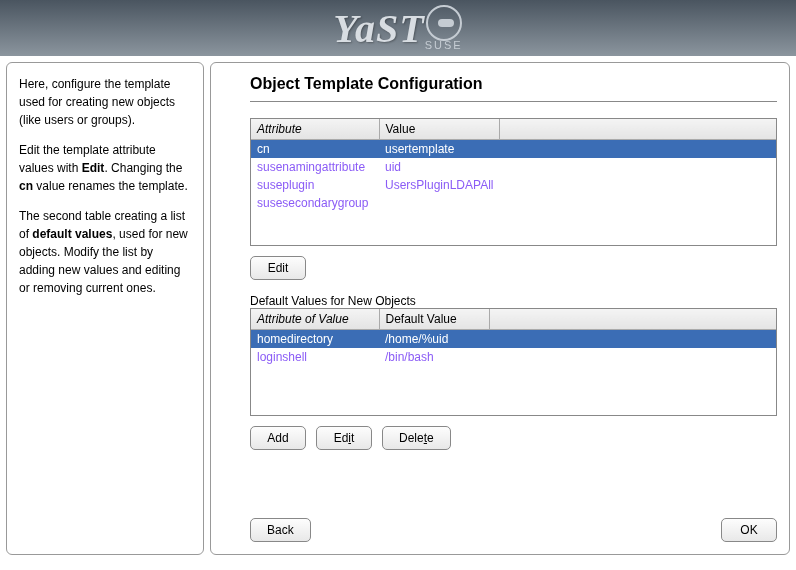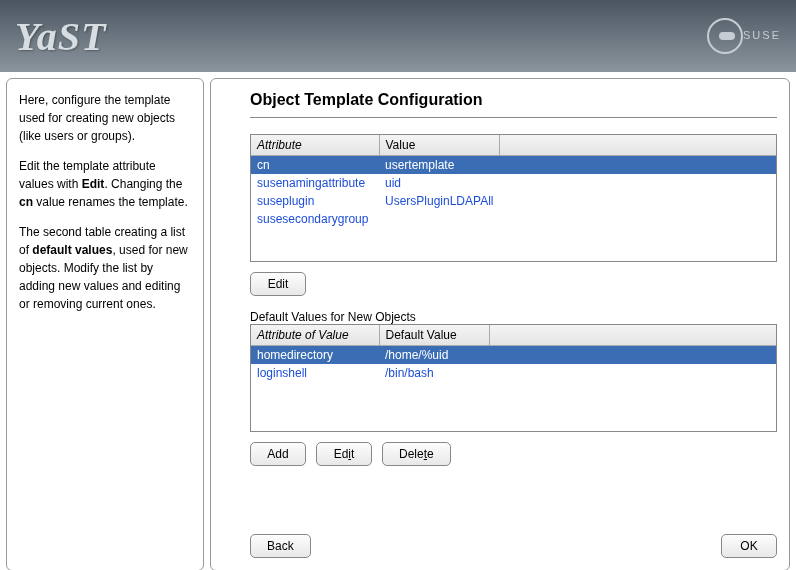--- a/index.html
+++ b/index.html
@@ -5,38 +5,39 @@
 * { box-sizing: border-box; margin: 0; padding: 0; }
 body {
   font-family: Arial, Helvetica, sans-serif;
   font-size: 12px;
   background: #fff;
   width: 796px;
   height: 570px;
   overflow: hidden;
 }
 .header {
-  height: 72px;
+  height: 56px;
   background: linear-gradient(to bottom, #4a5560, #8b959e);
   display: flex;
-  justify-content: space-between;
+  justify-content: center;
   align-items: center;
-  padding: 0 15px;
+  padding: 0 8px;
 }
 .logo-yast {
   font-family: Georgia, serif;
   font-size: 40px;
   font-weight: bold;
   font-style: italic;
   color: #d8dde2;
   text-shadow: 1px 1px 2px rgba(0,0,0,0.3);
   letter-spacing: 1px;
 }
 .logo-suse {
   display: flex;
+  flex-direction: column;
   align-items: center;
 }
 .suse-circle {
   width: 36px;
   height: 36px;
   border: 2px solid #c5ccd3;
   border-radius: 50%;
   position: relative;
 }
 .suse-circle::after {
@@ -110,21 +111,21 @@
   font-weight: normal;
   background: linear-gradient(to bottom, #f4f4f4, #e4e4e4);
   border: 1px solid #aaa;
   border-top: none;
   padding: 3px 6px;
   color: #000;
 }
 th:first-child { border-left: none; font-style: italic; }
 td {
   padding: 2px 6px;
-  color: #1d4ed8;
+  color: #8b5cf6;
 }
 tr.selected td {
   background: #3b6db5;
   color: #fff;
 }
 .button-row {
   display: flex;
   gap: 10px;
   margin-bottom: 14px;
 }

